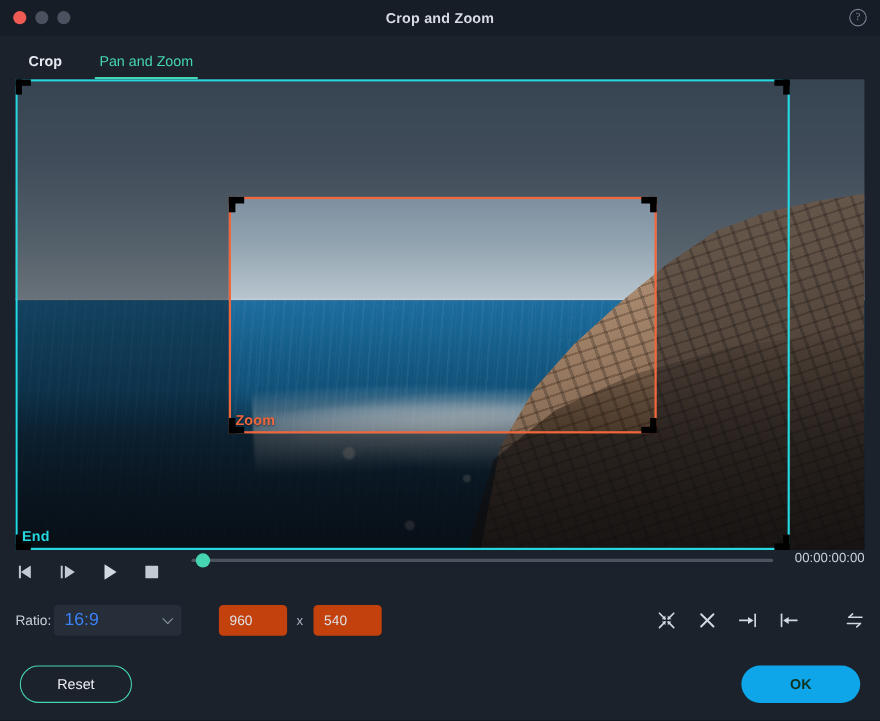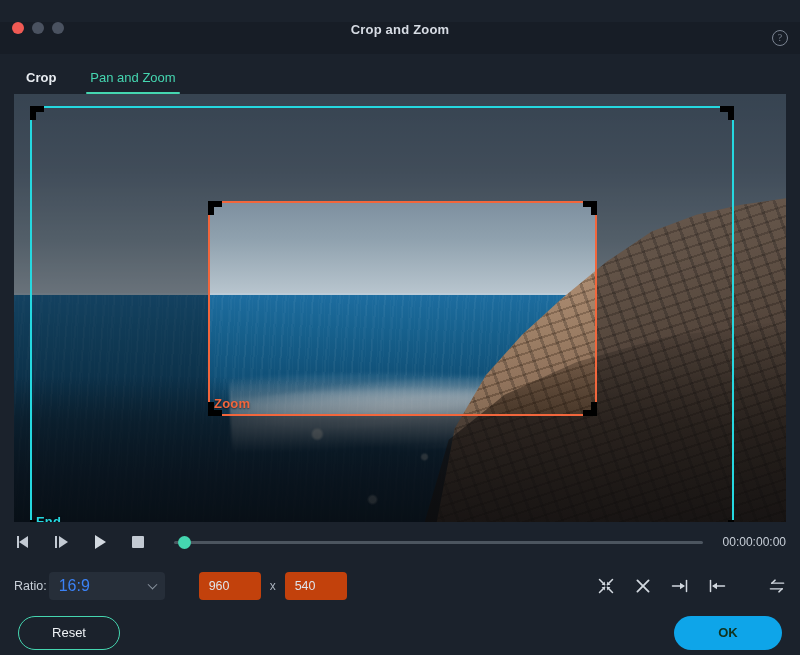--- a/index.html
+++ b/index.html
@@ -13,21 +13,21 @@
   .window {
     position:relative; width:800px; height:655px;
     background:#1b222c;
     display:flex; flex-direction:column;
   }
 
   
   .titlebar {
     position:relative; height:32px; flex:0 0 32px;
     background:#171d26;
-    display:flex; align-items:flex-start;margin-top:22px;
+    display:flex; align-items:center;
   }
   .traffic { display:flex; gap:8px; padding-left:12px; align-items:center; }
   .dot { width:12px; height:12px; border-radius:50%; }
   .dot.red    { background:#f05a54; }
   .dot.yellow { background:#4a5260; }
   .dot.green  { background:#4a5260; }
   .title {
     position:absolute; left:0; right:0; text-align:center;
     font-size:13px; font-weight:bold; color:#d7dce4;
     letter-spacing:0.2px; pointer-events:none;
@@ -134,21 +134,21 @@
   }
 
   
   .dim { position:absolute; background:rgba(8,14,20,.45); pointer-events:none; }
 
   
   .frame {
     position:absolute; pointer-events:none;
   }
   .frame .edge { position:absolute; }
-  .frame-end { left:16px; top:0; width:704px; height:428px;margin-top:12px; }
+  .frame-end { left:0; top:0; width:704px; height:428px; }
   .frame-end .edge { background:#25d8e0; }
   .frame-orange .edge { background:#f2663c; }
   .edge.t { left:0; right:0; top:0; height:2px; }
   .edge.b { left:0; right:0; bottom:0; height:2px; }
   .edge.l { top:0; bottom:0; left:0; width:2px; }
   .edge.r { top:0; bottom:0; right:0; width:2px; }
   .hnd { position:absolute; width:14px; height:14px; }
   .frame-end .hnd { border-color:#25d8e0; }
   .frame-orange .hnd { border-color:#f2663c; }
   .hnd.tl { left:0; top:0; border-left:6px solid; border-top:6px solid; }
@@ -161,21 +161,21 @@
     letter-spacing:.2px; text-shadow:0 1px 2px rgba(0,0,0,.6);
   }
   .label-end { left:6px; bottom:5px; color:#25d8e0; }
   .label-start { left:6px; bottom:5px; color:#f2663c; }
 
   
   .frame-orange { left:194px; top:107px; width:389px; height:215px; }
 
   
   .playback {
-    flex:0 0 40px; display:flex; align-items:center;
+    flex:0 0 40px; display:flex; 
     padding:0 14px; gap:0;
   }
   .pbtns { display:flex; align-items:center; gap:18px; margin-right:26px; }
   .pbtn { width:20px; height:18px; display:flex; align-items:center; justify-content:center; cursor:pointer; }
   .pbtn svg { display:block; }
 
   .slider { position:relative; flex:1 1 auto; height:18px; display:flex; align-items:center; }
   .slider-track {
     position:absolute; left:0; right:0; height:3px; border-radius:2px;
     background:#4c555f;

